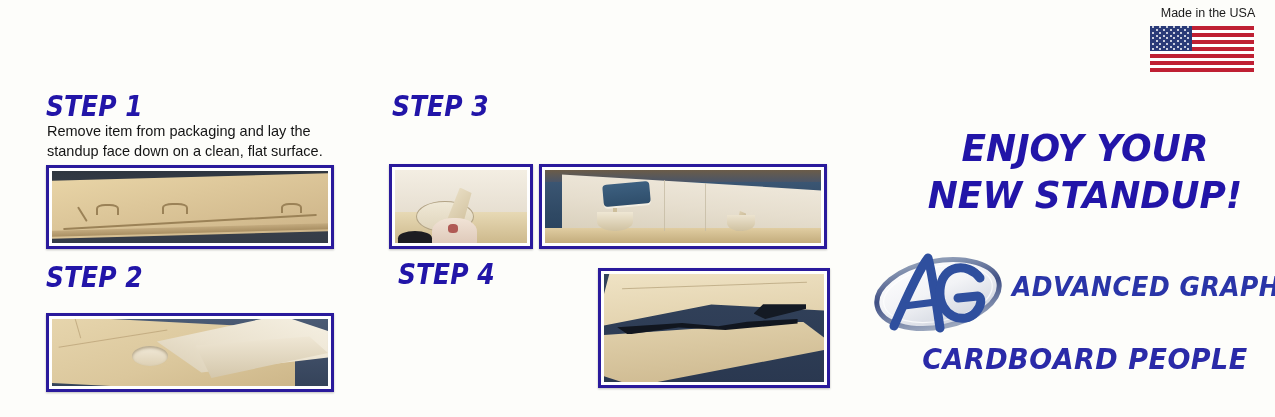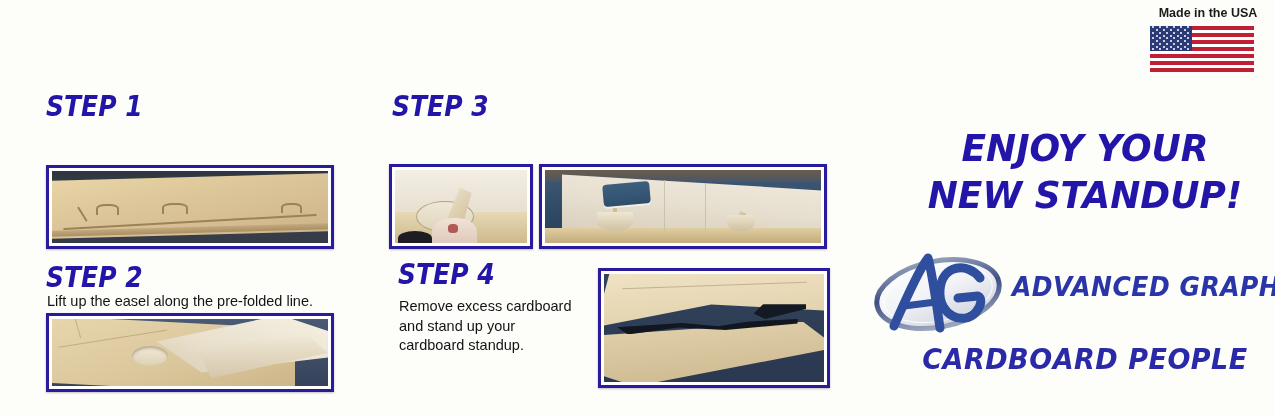--- a/index.html
+++ b/index.html
@@ -186,21 +186,21 @@
   .flag .canton{position:absolute;left:0;top:0;width:40%;height:53.8%;
      background:#2a3b78;overflow:hidden;}
   .flag .star{position:absolute;width:2px;height:2px;background:#fff;border-radius:50%;}
 </style>
 </head>
 <body>
 
 <div id="root">
 
 
-  <div class="abs" style="left:1150px;top:6px;width:116px;font-weight:bold;">
+  <div class="abs" style="left:1150px;top:6px;width:116px;">
     <div class="usa-text" style="text-align:center;">Made in the USA</div>
     <div class="flag" id="us-flag" style="margin-top:6px;width:104px;height:46px;">
         <div class="stripe" style="top: 0px; height: 3.53846px;"></div>
         <div class="stripe" style="top: 7.07692px; height: 3.53846px;"></div>
         <div class="stripe" style="top: 14.1538px; height: 3.53846px;"></div>
         <div class="stripe" style="top: 21.2308px; height: 3.53846px;"></div>
         <div class="stripe" style="top: 28.3077px; height: 3.53846px;"></div>
         <div class="stripe" style="top: 35.3846px; height: 3.53846px;"></div>
         <div class="stripe" style="top: 42.4615px; height: 3.53846px;"></div>
         <div class="canton">
@@ -252,35 +252,36 @@
           <div class="star" style="left: 9.4px; top: 22.3731px;"></div>
           <div class="star" style="left: 16.3333px; top: 22.3731px;"></div>
           <div class="star" style="left: 23.2667px; top: 22.3731px;"></div>
           <div class="star" style="left: 30.2px; top: 22.3731px;"></div>
           <div class="star" style="left: 37.1333px; top: 22.3731px;"></div>
         </div>
       </div>
   </div>
 
   <div class="abs step-head" style="left:46px;top:94px;">STEP 1</div>
+  <div class="abs step-body" style="left:47px;top:122px;width:320px;">Remove item from packaging and lay the
+standup face down on a clean, flat surface.</div>
   <div class="abs frame" style="left:46px;top:165px;width:288px;height:84px;">
     <div class="photo">
       <div class="p1-carpet"></div>
       <div class="p1-board"></div>
       <div class="p1-edge"></div>
       <div class="p1-cut" style="left:4%;top:70%;width:92%;transform:rotate(-3.2deg);"></div>
       <div class="p1-tab" style="left:16%;top:46%;width:7%;height:13%;"></div>
       <div class="p1-tab" style="left:40%;top:44%;width:8%;height:13%;"></div>
       <div class="p1-tab" style="left:83%;top:44%;width:6%;height:12%;"></div>
       <div class="p1-cut" style="left:8%;top:58%;width:6%;transform:rotate(58deg);"></div>
     </div>
   </div>
 
   <div class="abs step-head" style="left:46px;top:265px;">STEP 2</div>
-  <div class="abs step-body" style="left:47px;top:292px;width:320px;">Lift up the easel along the pre-folded line.</div>
   <div class="abs frame" style="left:46px;top:313px;width:288px;height:79px;">
     <div class="photo">
       <div class="p2-bg"></div>
       <div class="p2-board"></div>
       <div class="p2-easel"></div>
       <div class="p2-easel2"></div>
       <div class="p2-tabhole"></div>
       <div class="p2-crease" style="left:2%;top:28%;width:40%;transform:rotate(-9deg);"></div>
       <div class="p2-crease" style="left:4%;top:8%;width:10%;transform:rotate(74deg);"></div>
     </div>
@@ -311,23 +312,20 @@
       <div class="p3b-tabAv"></div>
       <div class="p3b-tabA"></div>
       <div class="p3b-tabBv"></div>
       <div class="p3b-tabB"></div>
       <div class="p3b-crease" style="left:43%;top:14%;height:70%;"></div>
       <div class="p3b-crease" style="left:58%;top:18%;height:66%;"></div>
     </div>
   </div>
 
   <div class="abs step-head" style="left:398px;top:262px;">STEP 4</div>
-  <div class="abs step-body" style="left:399px;top:297px;width:210px;">Remove excess cardboard
-and stand up your
-cardboard standup.</div>
   <div class="abs frame" style="left:598px;top:268px;width:232px;height:120px;">
     <div class="photo">
       <div class="p4-bg"></div>
       <div class="p4-lower"></div>
       <div class="p4-upper"></div>
       <div class="p4-gap"></div>
       <div class="p4-notch"></div>
       <div class="p4-crease" style="left:8%;top:10%;width:84%;transform:rotate(-2deg);"></div>
     </div>
   </div>

